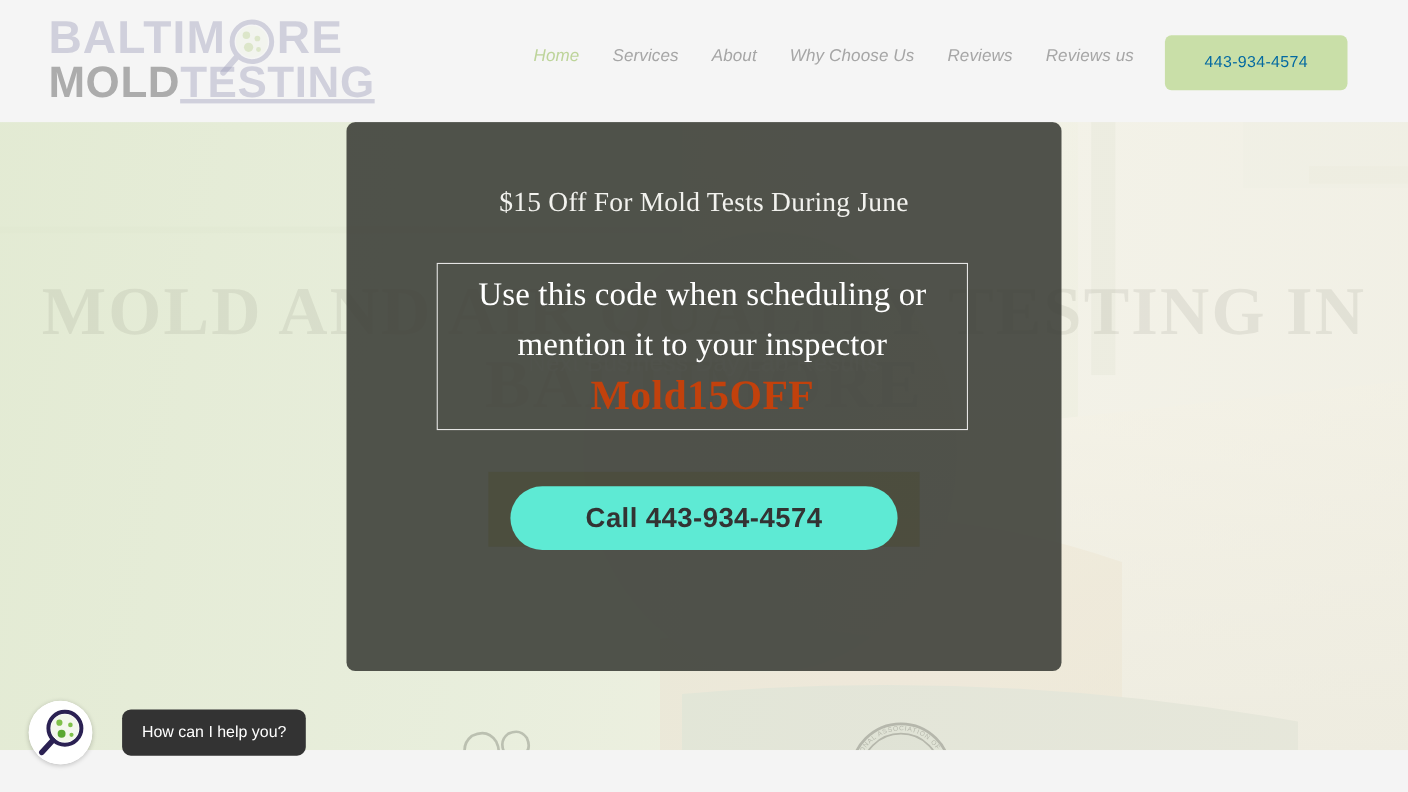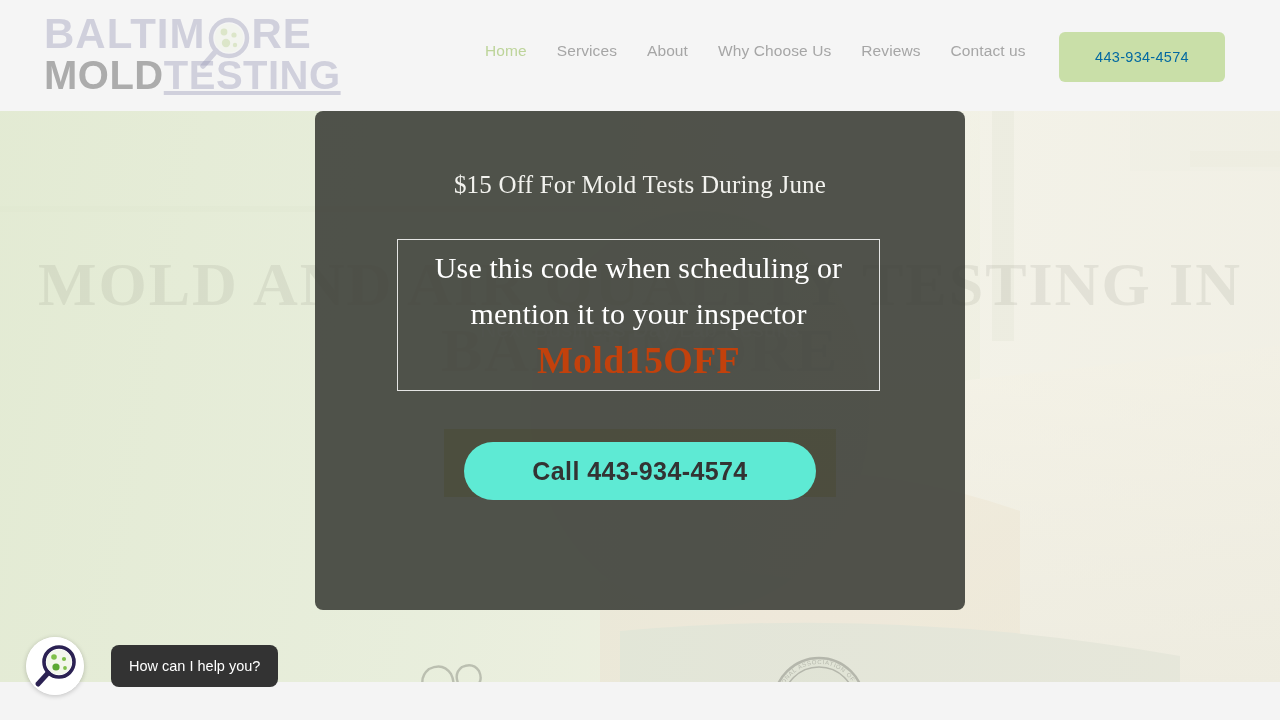--- a/index.html
+++ b/index.html
@@ -30,21 +30,21 @@
   }
   .logo-mold { color:#404040; }
   .logo-testing { color:#9a9ab8;text-decoration:underline; }
   .logo-o-slot { display:inline-block; width:46px; }
   #logo-glass {
     position:absolute; left:196px; top:16px; width:54px; height:58px;
   }
 
   #nav {
     position:absolute; left:470px; top:42px;
-    display:flex; align-items:flex-end; gap:0;
+    display:flex; align-items:flex-end; gap:0;font-style:italic;
   }
   .nav-item {
     font-size:15.5px; color:#a6a6a6; padding:0 15px; cursor:pointer;
     white-space:nowrap; letter-spacing:.1px;
   }
   .nav-item.active { color:#bdd49a; }
 
   #phone-btn {
     position:absolute; left:1059px; top:32px; width:166px; height:50px;
     background:#c9dfa8; border-radius:6px; cursor:pointer;
@@ -162,21 +162,21 @@
         <line x1="20" y1="35" x2="7" y2="50" stroke="#9a9ab8" stroke-width="5.5" stroke-linecap="round"></line>
       </g>
     </svg>
 
     <div id="nav">
       <div class="nav-item active">Home</div>
       <div class="nav-item">Services</div>
       <div class="nav-item">About</div>
       <div class="nav-item">Why Choose Us</div>
       <div class="nav-item">Reviews</div>
-      <div class="nav-item">Contact us</div>
+      <div class="nav-item">Reviews us</div>
     </div>
 
     <div id="phone-btn">443-934-4574</div>
   </div>
 
   <div id="hero">
 
     <div id="hero-photo">
       <svg width="1280" height="571" viewBox="0 0 1280 571" preserveAspectRatio="none">
         <defs>

